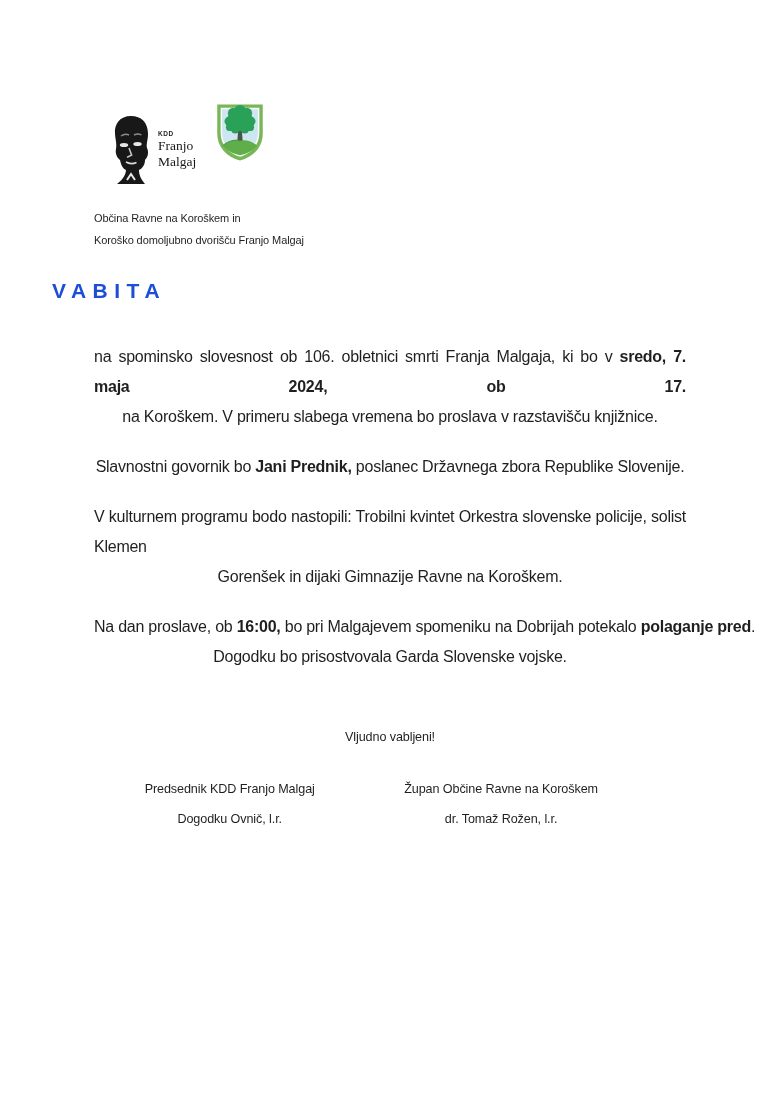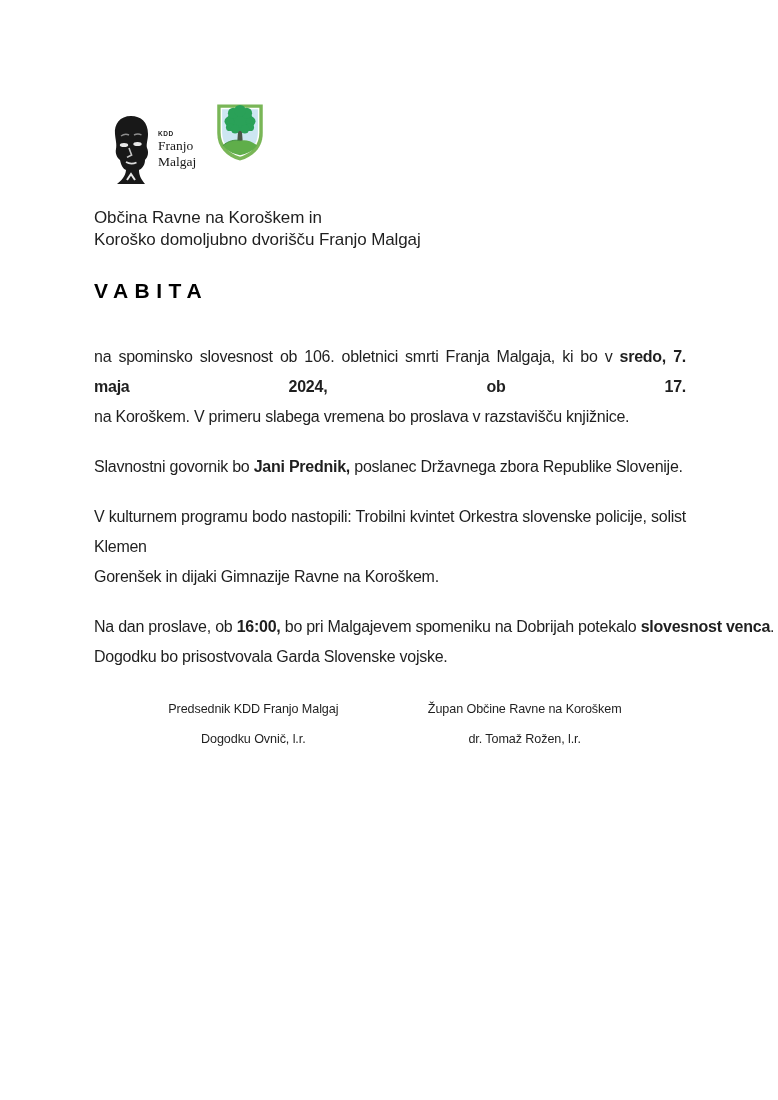--- a/index.html
+++ b/index.html
@@ -11,32 +11,32 @@
   }
   
   .logos{display:flex;align-items:flex-start;padding:100px 4px 0 108px;height:87px;}
   .portrait{width:46px;height:72px;margin-top:14px;flex:0 0 auto;}
   .logo-text{margin:30px 0 0 4px;width:46px;flex:0 0 auto;}
   .logo-kdd-small{font-size:6.5px;font-weight:700;letter-spacing:.6px;color:#1c1c1c;
     font-family:"Liberation Sans",sans-serif;margin-bottom:1px;}
   .logo-serif{font-family:"Liberation Serif",serif;font-size:13.5px;line-height:16px;color:#171717;}
   .shield{width:52px;height:61px;margin:2px 0 0 10px;flex:0 0 auto;}
   
-  .org{margin:20px 0 0 94px;font-size:17px;line-height:22px;letter-spacing:-.1px;}
-  .title{margin:26px 0 0 94px;font-size:21px;font-weight:700;letter-spacing:6.5px;
-    line-height:28px;color:#000000;}
+  .org{margin:20px 0 0 94px;font-size:11px;line-height:22px;letter-spacing:-.1px;}
+  .title{margin:26px 0 0 52px;font-size:21px;font-weight:700;letter-spacing:6.5px;
+    line-height:28px;color:#1d4ed8;}
   
   .bodytext{margin:37px 0 0 94px;width:592px;font-size:16px;letter-spacing:-.25px;}
   .para + .para{margin-top:20px;}
-  .line{line-height:30px;white-space:nowrap;text-align:left;}
+  .line{line-height:30px;white-space:nowrap;text-align:center;}
   .line.j{text-align:justify;text-align-last:justify;white-space:normal;}
   .b{font-weight:700;}
   .closing{margin:50px 0 0 94px;width:592px;text-align:center;font-size:12.6px;
     line-height:30px;letter-spacing:-.1px;}
-  .sigs{margin:22px 94px 0;display:flex;justify-content:center;}
+  .sigs{margin:22px 94px 0;display:flex;justify-content:flex-start;}
   .sig{width:46%;text-align:center;font-size:12.6px;line-height:30px;letter-spacing:-.1px;}
 </style>
 </head>
 <body>
 
 <div class="page">
 
   <header class="logos">
     <div style="display:flex">
       <svg class="portrait" viewBox="0 0 46 72">
@@ -89,25 +89,26 @@
         <div class="line"><span>na Koroškem. V primeru slabega vremena bo proslava v razstavišču knjižnice.</span></div>
       </div>
     <div class="para">
         <div class="line"><span>Slavnostni govornik bo </span><span class="b">Jani Prednik,</span><span> poslanec Državnega zbora Republike Slovenije.</span></div>
       </div>
     <div class="para">
         <div class="line j"><span>V kulturnem programu bodo nastopili: Trobilni kvintet Orkestra slovenske policije, solist Klemen</span></div>
         <div class="line"><span>Gorenšek in dijaki Gimnazije Ravne na Koroškem.</span></div>
       </div>
     <div class="para">
-        <div class="line"><span>Na dan proslave, ob </span><span class="b">16:00,</span><span> bo pri Malgajevem spomeniku na Dobrijah potekalo </span><span class="b">slovesnost venca</span><span>.</span></div>
+        <div class="line"><span>Na dan proslave, ob </span><span class="b">16:00,</span><span> bo pri Malgajevem spomeniku na Dobrijah potekalo </span><span class="b">polaganje pred</span><span>.</span></div>
         <div class="line"><span>Dogodku bo prisostvovala Garda Slovenske vojske.</span></div>
       </div>
   </section>
 
+  <p class="closing">Vljudno vabljeni!</p>
 
   <div class="sigs">
     <div class="sig">
       <div>Predsednik KDD Franjo Malgaj</div>
       <div>Dogodku Ovnič, l.r.</div>
     </div>
     <div class="sig">
       <div>Župan Občine Ravne na Koroškem</div>
       <div>dr. Tomaž Rožen, l.r.</div>
     </div>

